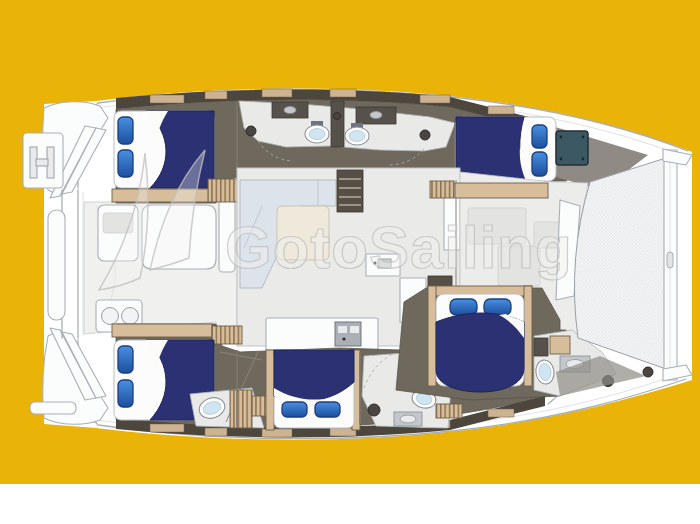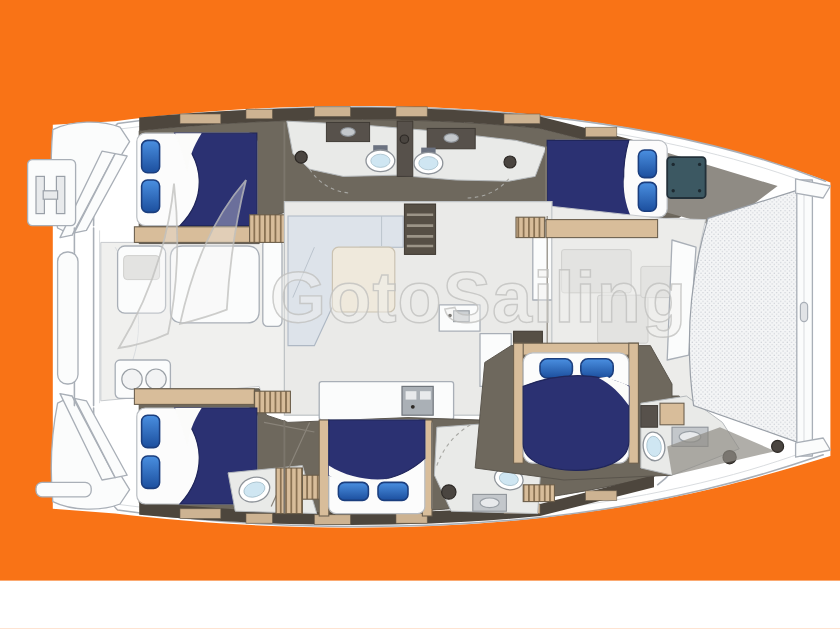--- a/index.html
+++ b/index.html
@@ -1,16 +1,16 @@
 <!DOCTYPE html>
 <html style="--hull_outline: #a9afb7; --hull_fill: #ffffff; --interior_floor_dark: #6e685d; --side_locker_dark: #4d463d; --wood_trim: #d8bd9a; --bed_blanket_navy: #2b3172; --pillow_blue: #2f72cf; --pillow_border: #1b3e7e; --mattress_white: #fcfcfc; --bathroom_floor: #e9eae8; --toilet_seat_blue: #cfe6f2; --saloon_floor: #eaeae8; --sofa_gray_blue: #dde3ea; --table_beige: #efe9dc; --stair_dark: #564f45; --counter_dark: #57514b; --hatch_teal: #3c5862; --deck_wedge_gray: #8f8b84; --watermark_gray: #c2c2c0;"><head>
 <meta charset="utf-8">
 <style>
   html,body{margin:0;padding:0;background:#fff;}
-  .canvas{width:700px;height:484px;position:relative;background:#f97316;overflow:hidden;font-family:"Liberation Sans",sans-serif;}
+  .canvas{width:700px;height:484px;position:relative;background:#eab308;overflow:hidden;font-family:"Liberation Sans",sans-serif;}
   svg{display:block;}
   .o{fill:none;stroke:var(--hull_outline,#a9afb7);stroke-width:1.3;stroke-linejoin:round;stroke-linecap:round;}
   .o2{fill:none;stroke:#d7dade;stroke-width:.8;}
   .panel{fill:#fbfcfc;stroke:var(--hull_outline,#a9afb7);stroke-width:1.1;stroke-linejoin:round;}
   .hullfill{fill:var(--hull_fill,#ffffff);}
   .floordark{fill:var(--interior_floor_dark,#6e685d);stroke:#59544b;stroke-width:.8;}
   .band{fill:var(--side_locker_dark,#4d463d);}
   .locker{fill:#cdb392;stroke:#6b5f4e;stroke-width:.5;}
   .wood{fill:var(--wood_trim,#d8bd9a);stroke:#6b5f4e;stroke-width:.9;}
   .rungs{fill:url(#rungs);stroke:#6b5d49;stroke-width:.9;}

